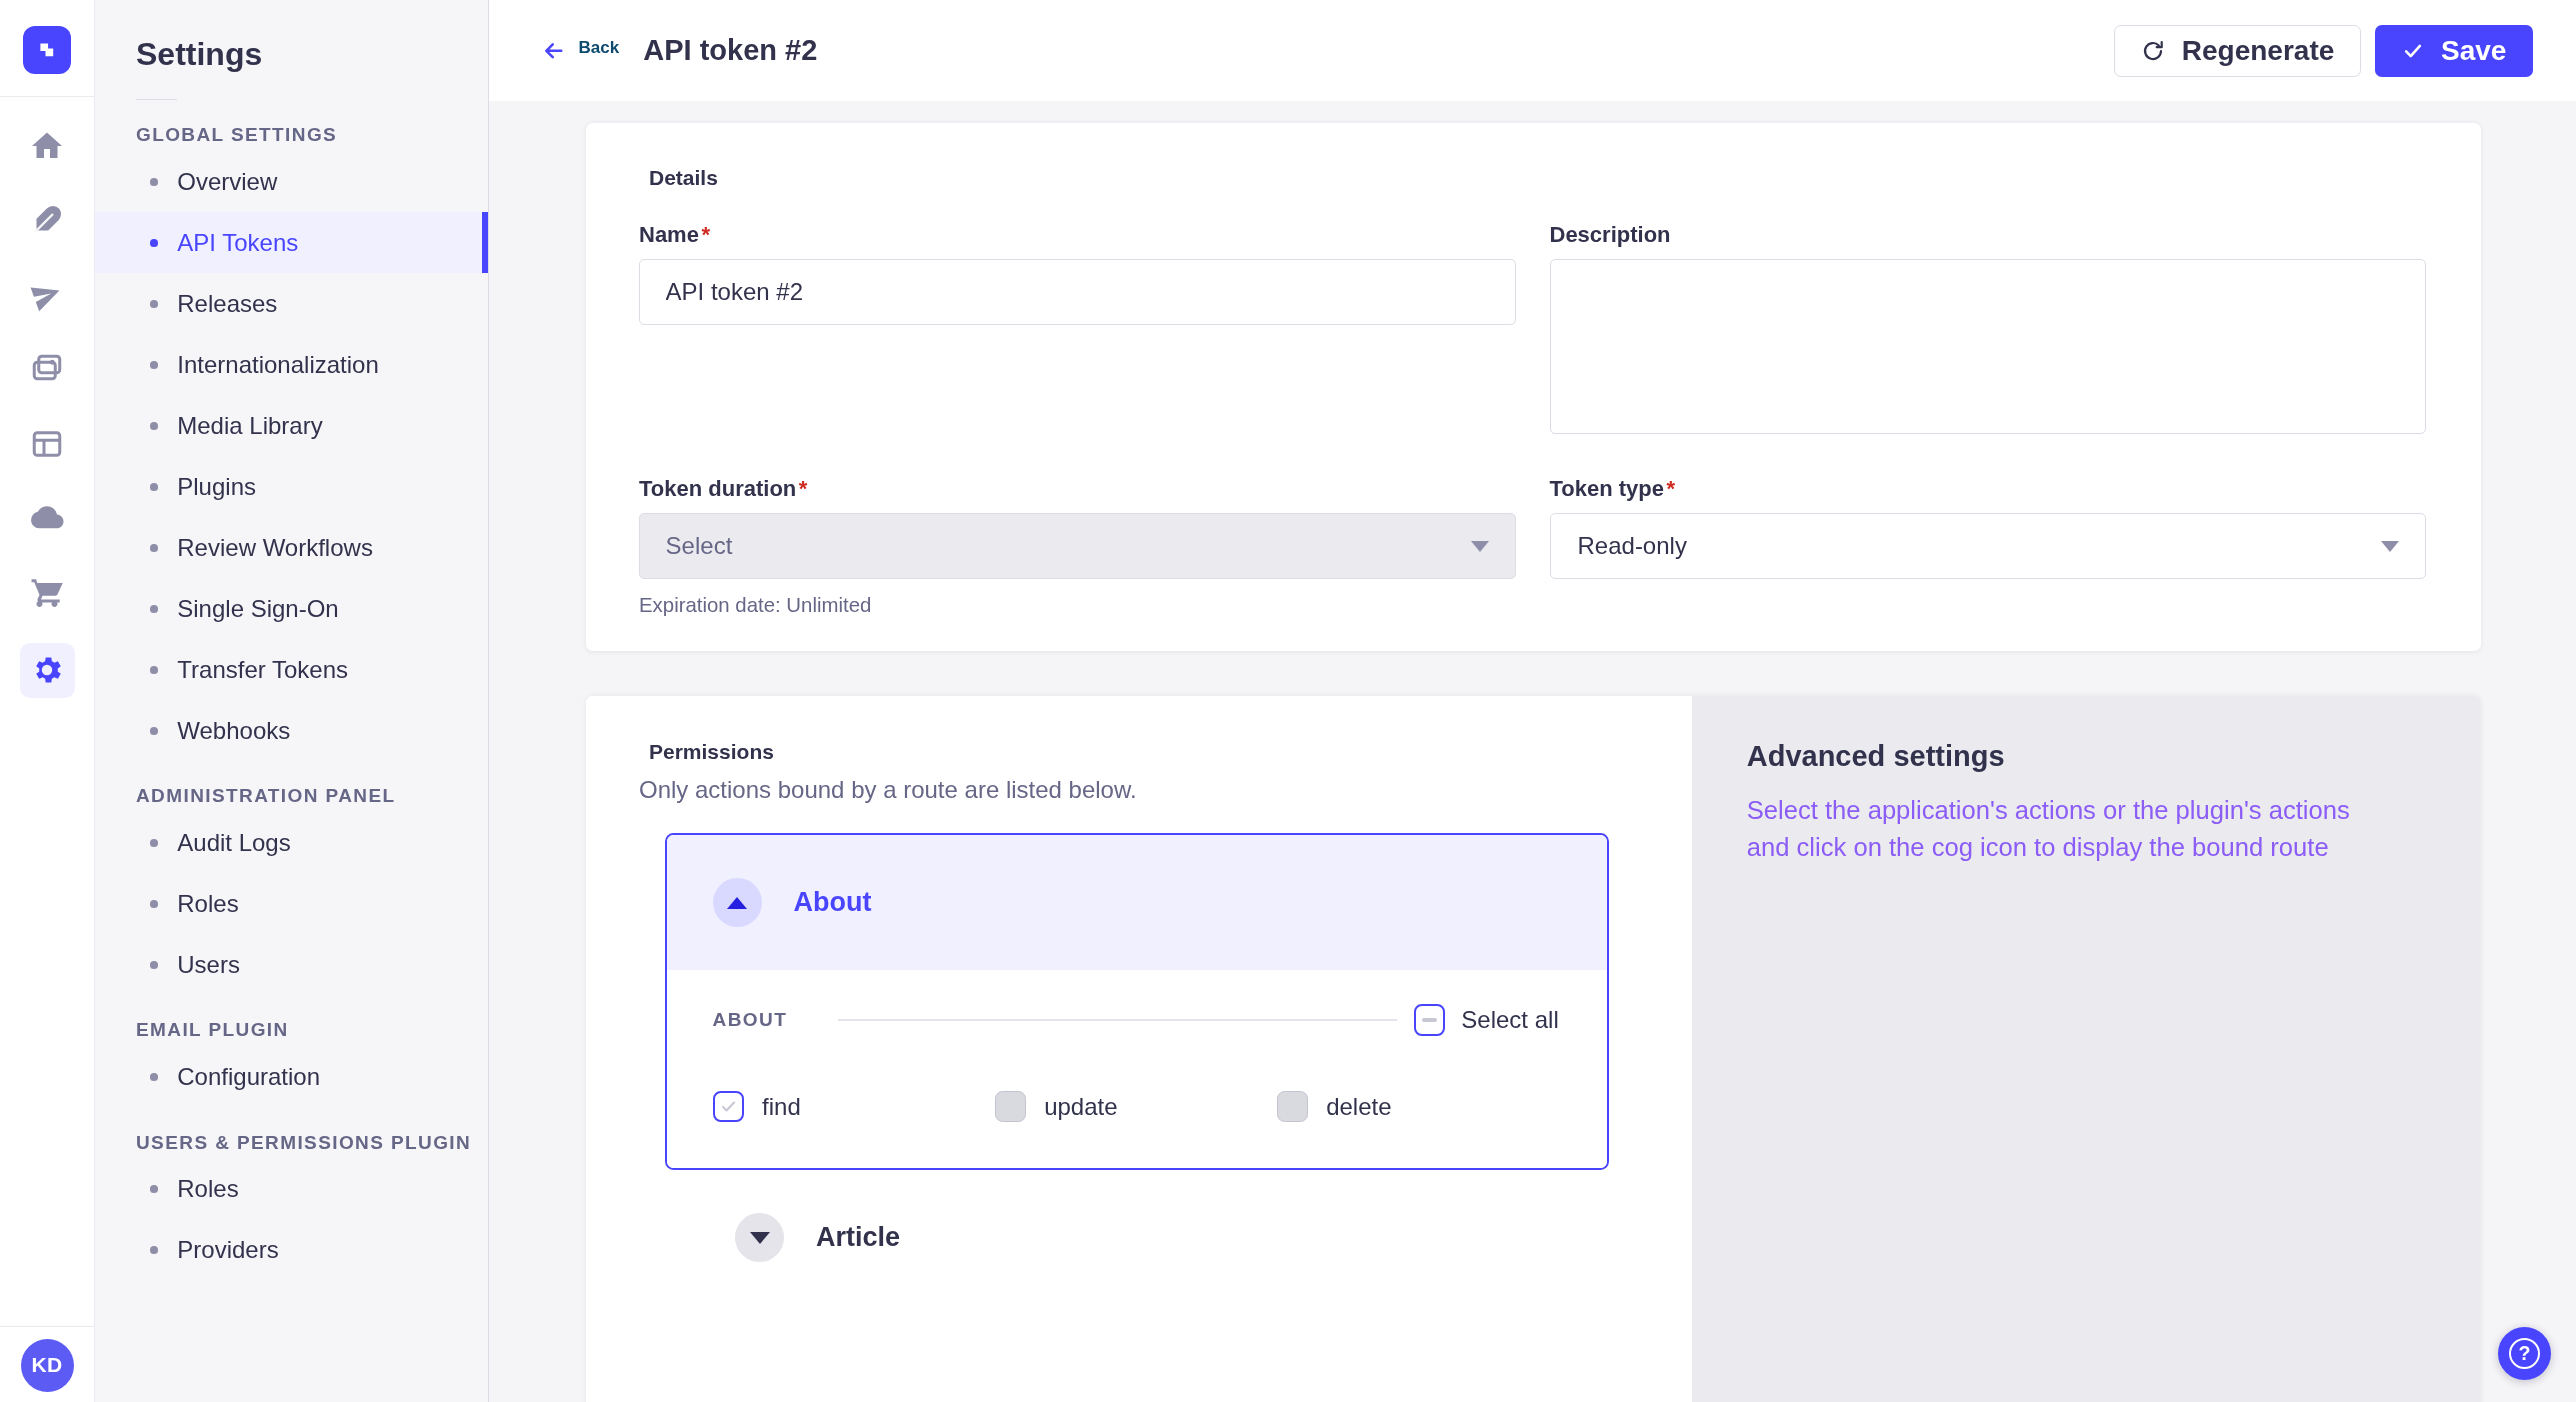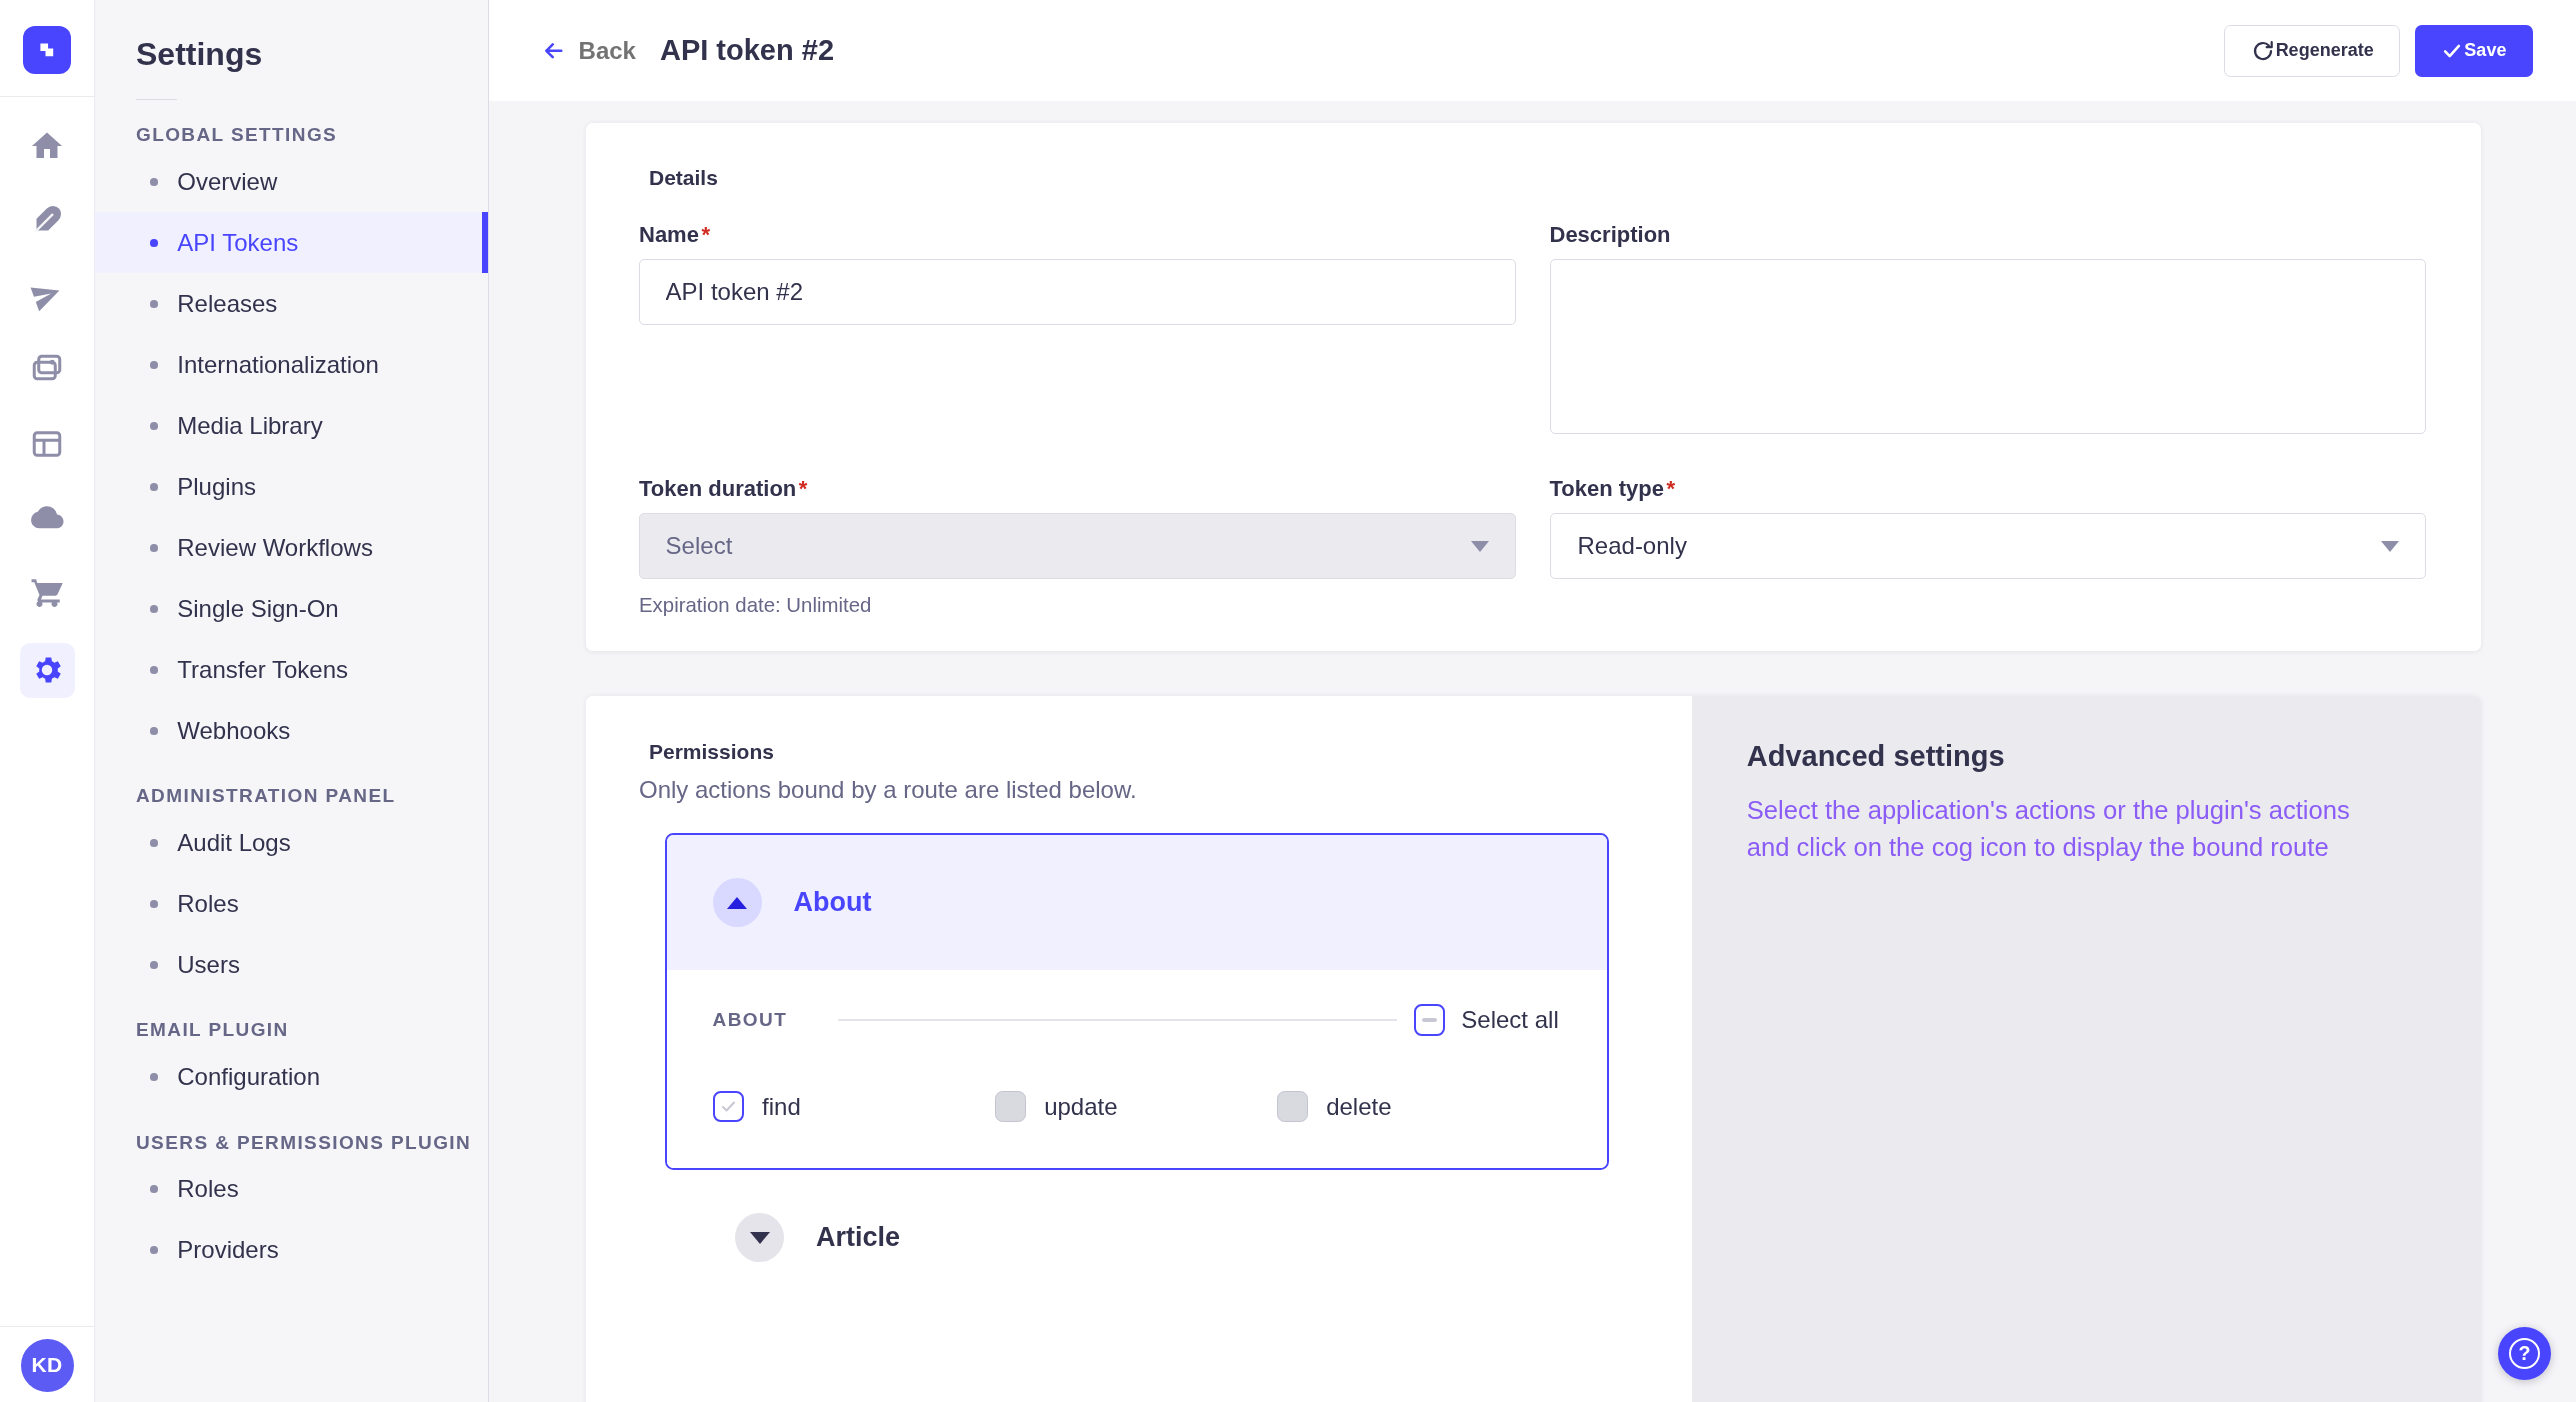--- a/index.html
+++ b/index.html
@@ -53,26 +53,26 @@
   .nav-item.active { background:#f0f0ff; color:#4945ff; font-weight:500; }
   .nav-item.active .dot { background:#4945ff; }
   .nav-item.active::after { content:""; position:absolute; right:0; top:0; bottom:0; width:6px; background:#4945ff; }
 
   
   .main { flex:1; display:flex; flex-direction:column; position:relative; }
   .topbar {
     height:101px; background:#ffffff; display:flex; align-items:center;
     padding:0 43px 0 52px; flex:0 0 101px;
   }
-  .back-link { display:flex; align-items:center; gap:12px; color:#737373; font-size:24px; font-weight:600; cursor:pointer; }
+  .back-link { display:flex; gap:12px; color:#0c4a6e; font-size:17px; font-weight:600; cursor:pointer; }
   .page-title { font-size:29px; font-weight:700; color:#32324d; margin-left:24px; }
   .topbar-actions { margin-left:auto; display:flex; gap:14.5px; }
   .btn {
-    height:52px; border-radius:6.8px; display:flex; align-items:center; gap:1px;
-    padding:0 25.6px; font-size:18px; font-weight:600; cursor:pointer; border:0.9px solid transparent;
+    height:52px; border-radius:6.8px; display:flex; align-items:center; gap:17px;
+    padding:0 25.6px; font-size:28px; font-weight:600; cursor:pointer; border:0.9px solid transparent;
   }
   .btn-secondary { background:#fff; border-color:#dcdce4; color:#32324d; }
   .btn-primary { background:#4945ff; color:#fff; }
 
   .content { flex:1; padding:22px 95px 0 97px; overflow:hidden; }
 
   
   .card {
     background:#fff; border-radius:6.8px; box-shadow:0 0.9px 5.1px rgba(33,33,52,.08);
   }

